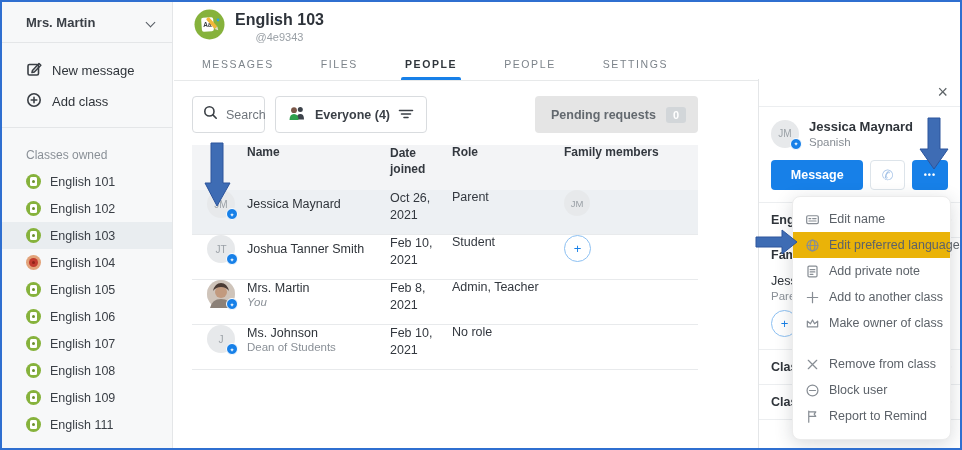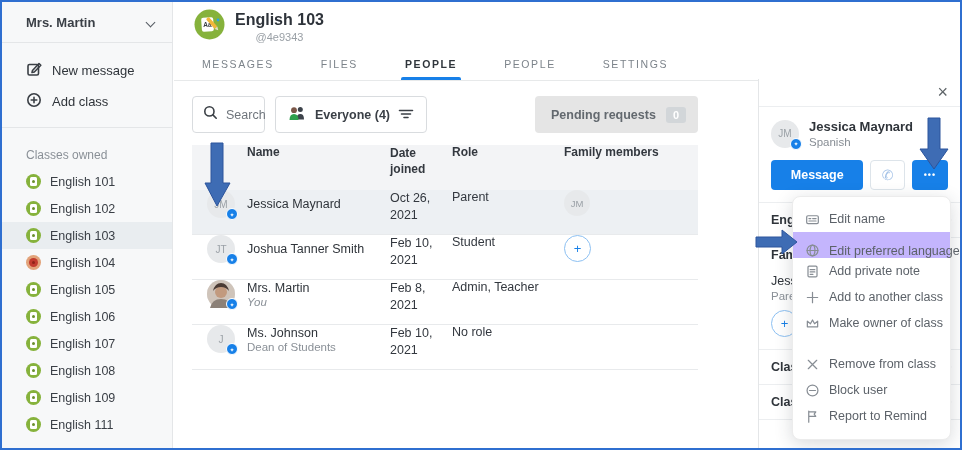--- a/index.html
+++ b/index.html
@@ -80,21 +80,21 @@
   .panel-section .lbl { font-size:12.5px; font-weight:bold; color:#2f343a; }
   .panel-section .chev { width:6px; height:6px; border-color:#6b7076; }
   .family-card { padding:2px 12px 12px; }
   .family-card .fn { font-size:12.5px; color:#2f343a; }
   .family-card .fr { font-size:11.5px; color:#8a9097; margin-top:2px; }
   .family-card .fam-add { margin-top:8px; }
 
   
   .menu { position:absolute; left:790px; top:194px; width:159px; background:#fff; border:1px solid #ececec; border-radius:8px; box-shadow:0 4px 18px rgba(40,50,60,.18); padding:9px 0 10px; z-index:30; }
   .menu-item { display:flex; align-items:center; gap:9px; height:26px; padding:0 12px; font-size:12.5px; color:#5c6269; cursor:pointer; white-space:nowrap; }
-  .menu-item.hl { background:#c4b5fd;align-items:flex-end; }
+  .menu-item.hl { background:#eab308; }
   .menu-item.gap { margin-top:15px; }
   .mi-icon { width:15px; height:15px; flex:0 0 auto; display:flex; align-items:center; justify-content:center; }
   .mi-icon svg { stroke:#878d94; fill:none; stroke-width:1.3; stroke-linecap:round; stroke-linejoin:round; }
 
   .arrow { position:absolute; z-index:50; }
   .arrow polygon { fill:var(--arrow); stroke:#2c549c; stroke-width:1; }
   svg.ic { stroke:#3a3f45; fill:none; stroke-width:1.6; stroke-linecap:round; stroke-linejoin:round; }
 </style>
 </head>
 <body>

